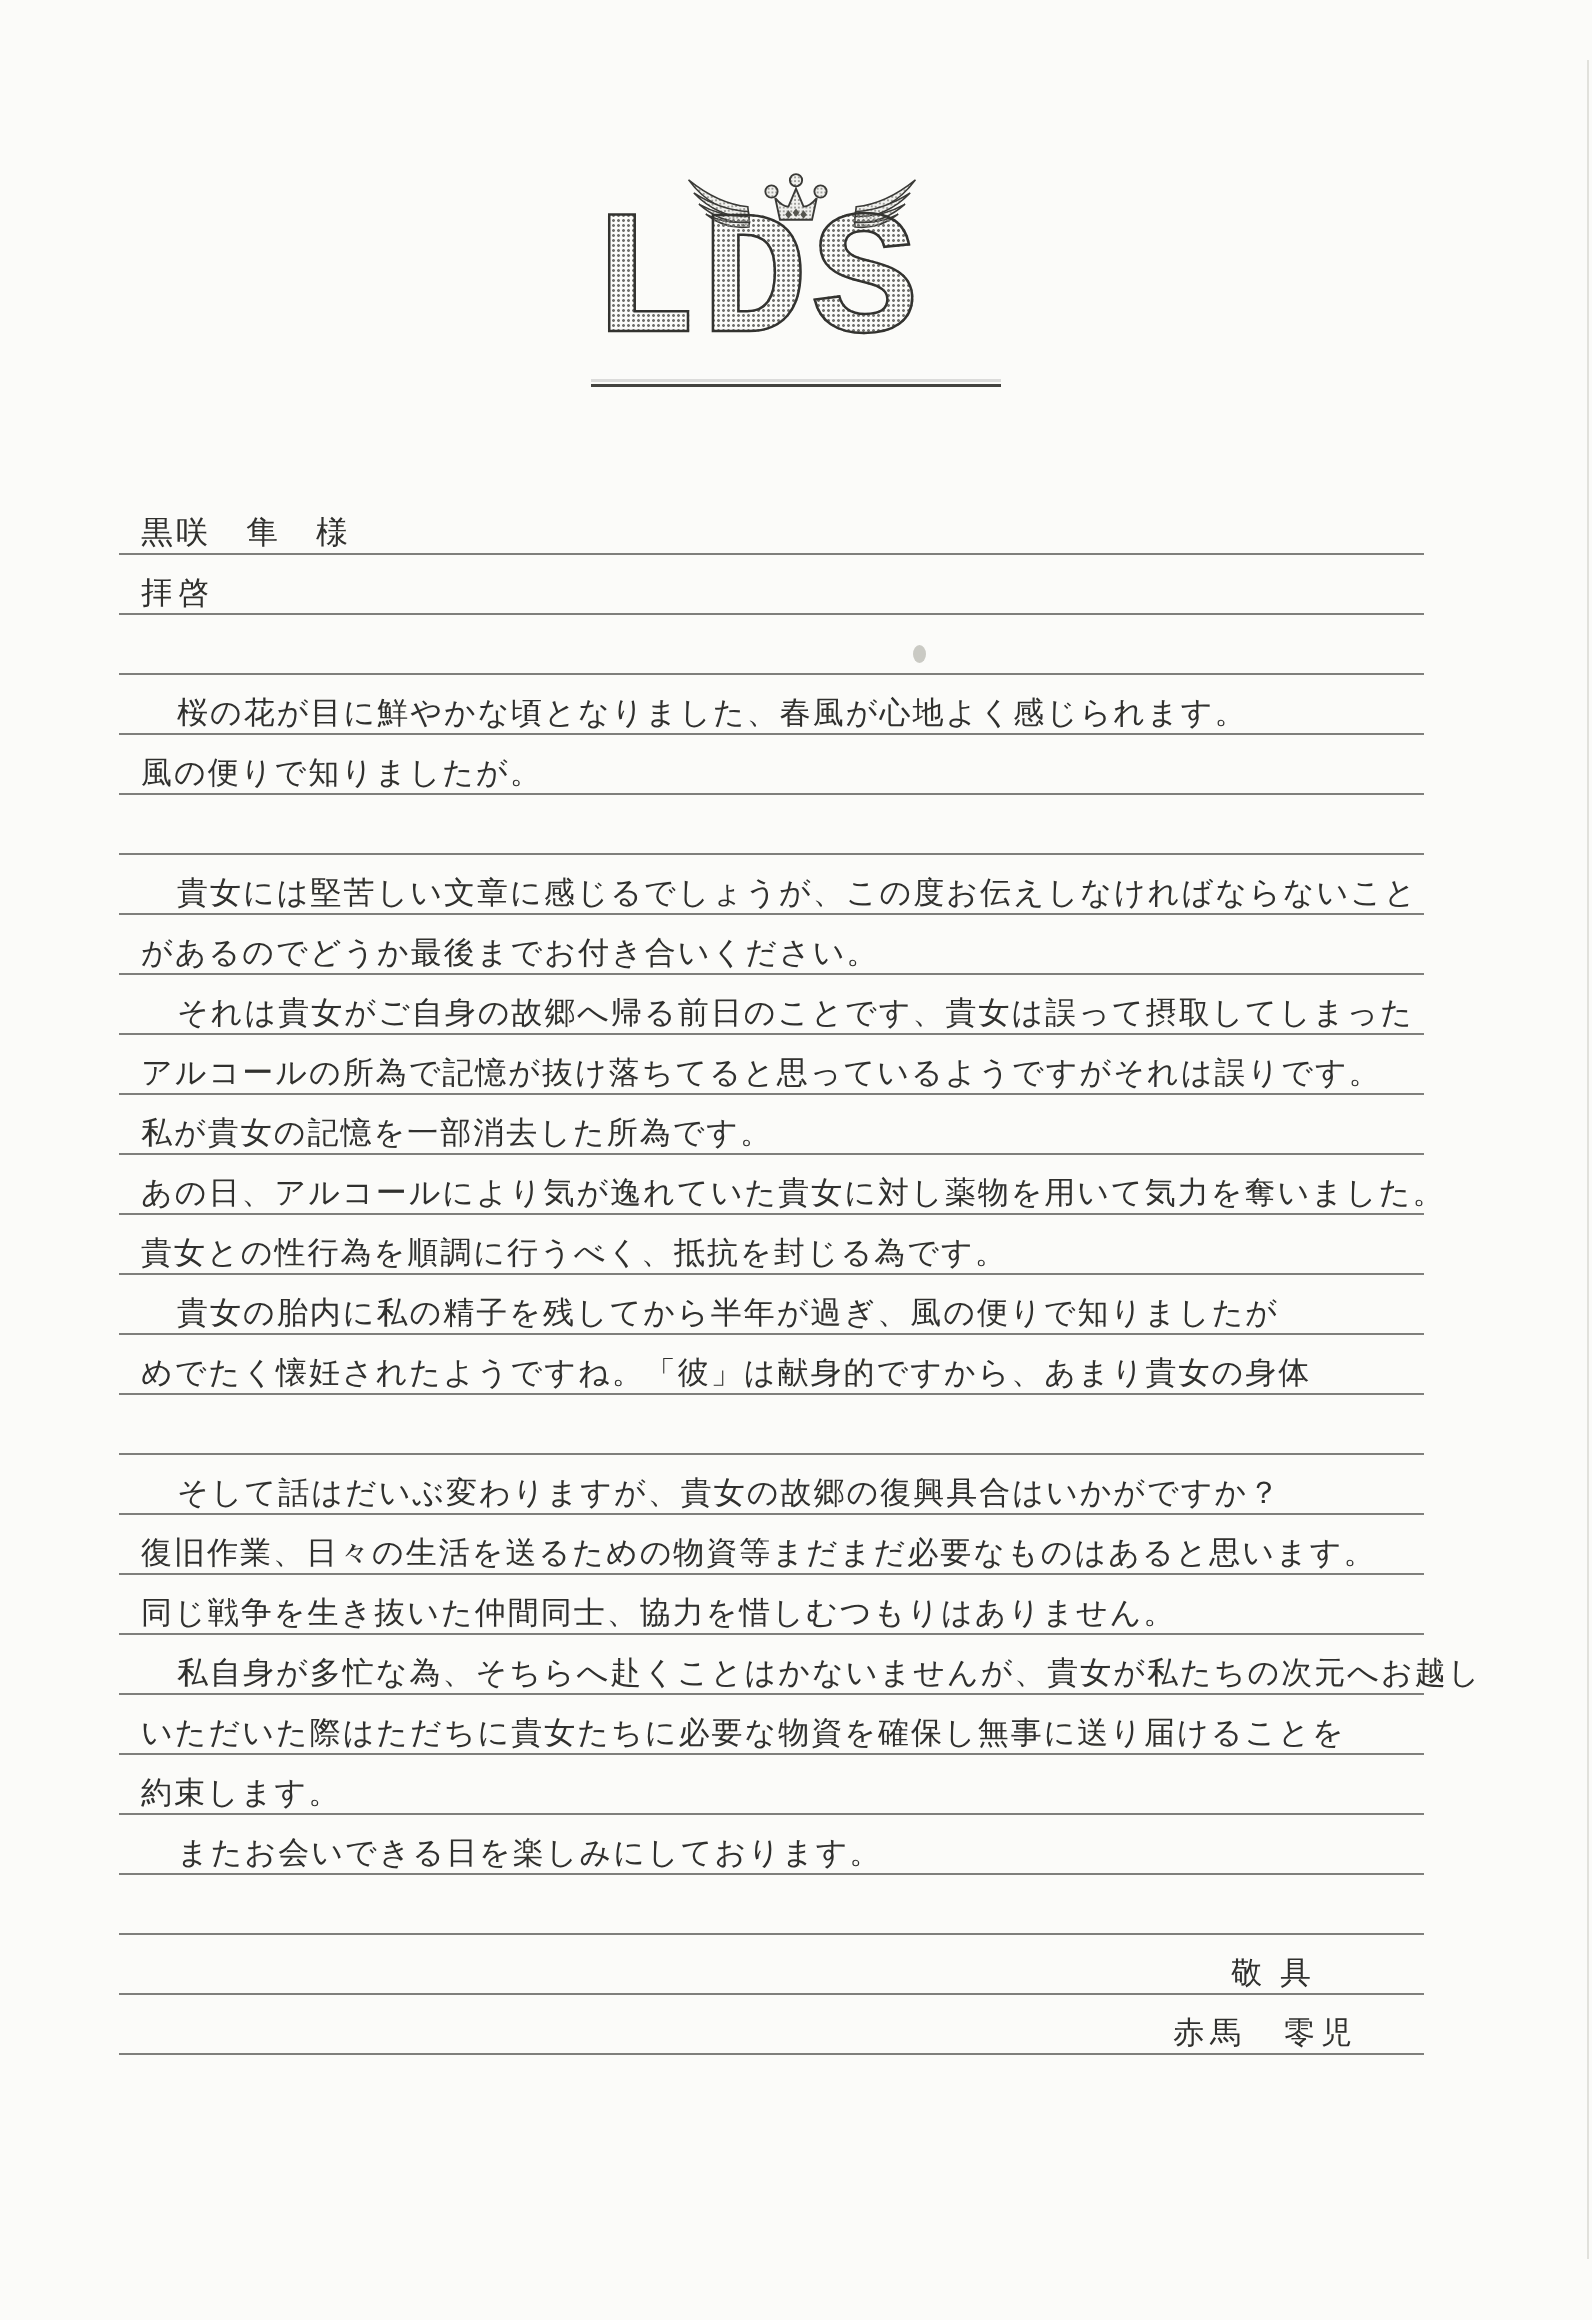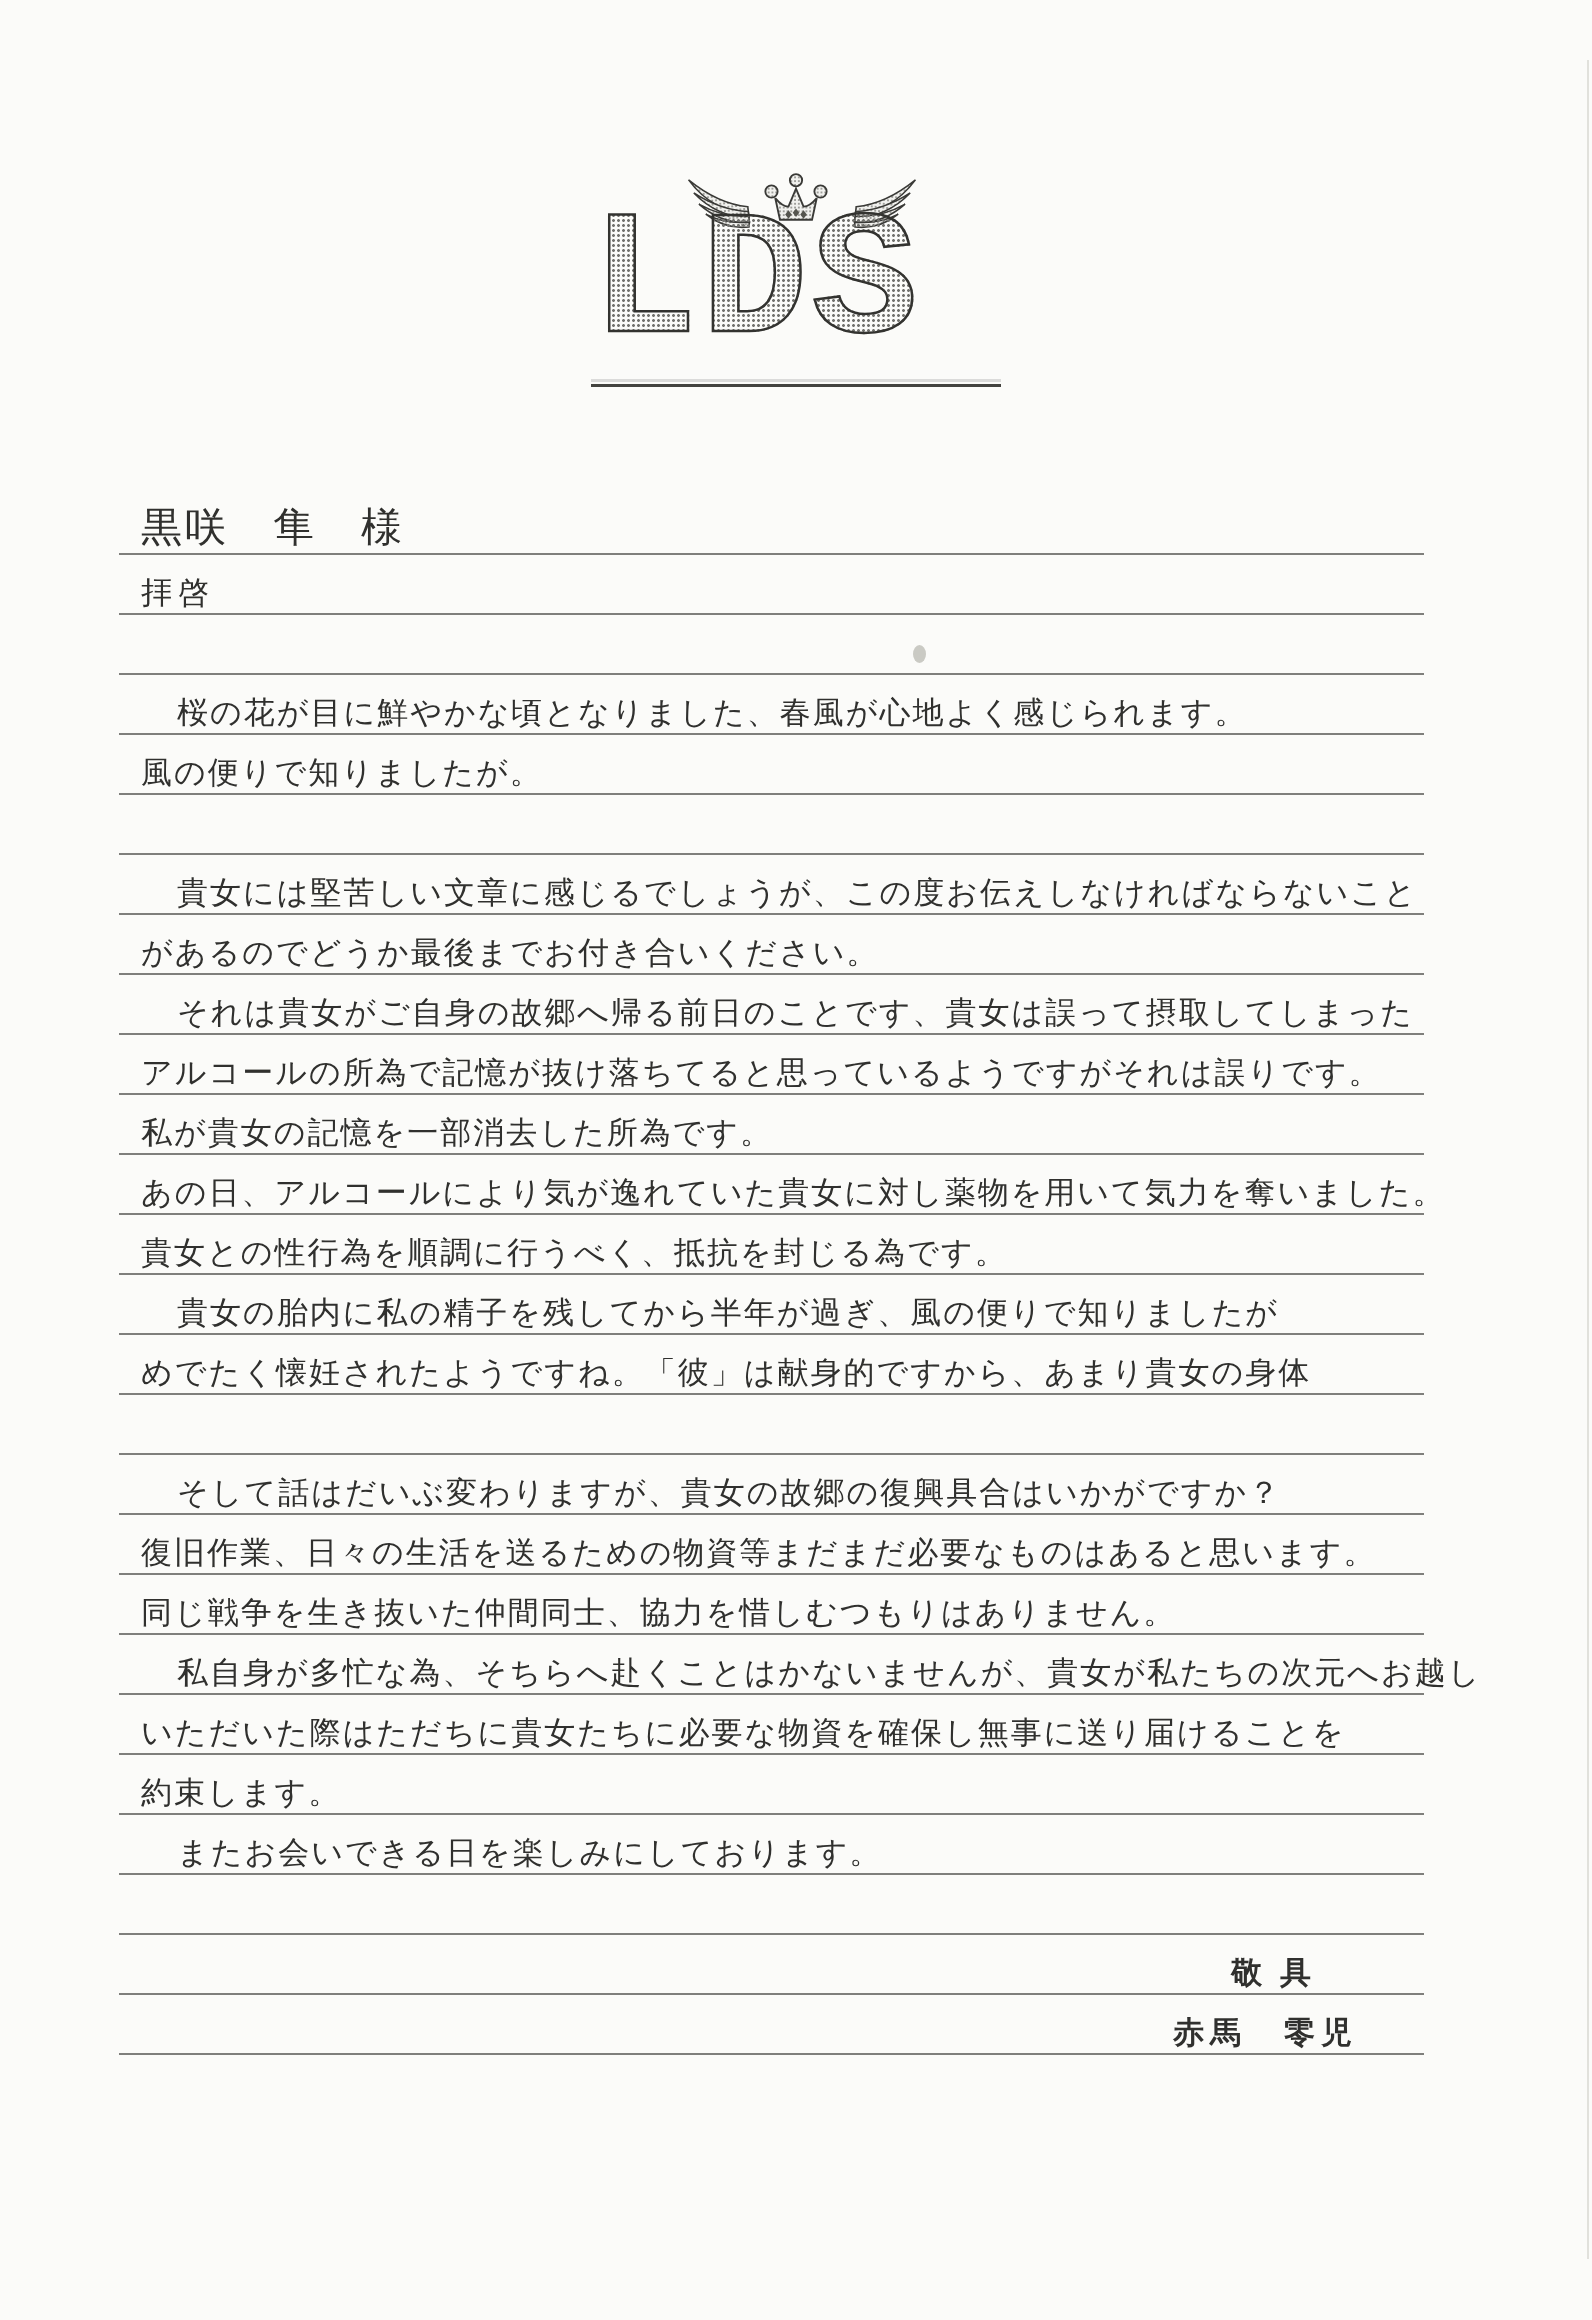--- a/index.html
+++ b/index.html
@@ -74,30 +74,30 @@
   }
   .row {
     box-sizing: border-box;
     height: 60px;
     border-bottom: 2px solid var(--rule, #7f7f7c);
     display: flex;
     align-items: flex-end;
     padding: 0 0 5px 22px;
   }
   .row.indent { padding-left: 58px; }
-  .row.right  { justify-content: flex-end; padding-right: 95px; font-weight: bold; }
+  .row.right  { justify-content: flex-end; padding-right: 95px; }
   .row.role-signature { padding-right: 66px; }
   .hw {
     font-size: 31px;
     line-height: 1;
     letter-spacing: 2px;
     color: var(--ink, #30302e);
     white-space: nowrap;
   }
-  .role-recipient .hw { font-size: 41px; letter-spacing: 3px; }
+  .role-recipient .hw { font-size: 32px; letter-spacing: 3px; }
   .role-salutation .hw { font-size: 31px; letter-spacing: 6px; margin-top: 20px; }
   .role-closing .hw { font-size: 31px; letter-spacing: 18px; }
   .role-signature .hw { font-size: 31px; letter-spacing: 6px; }
 
   
   .speck {
     position: absolute;
     top: 645px;
     left: 913px;
     width: 13px;

